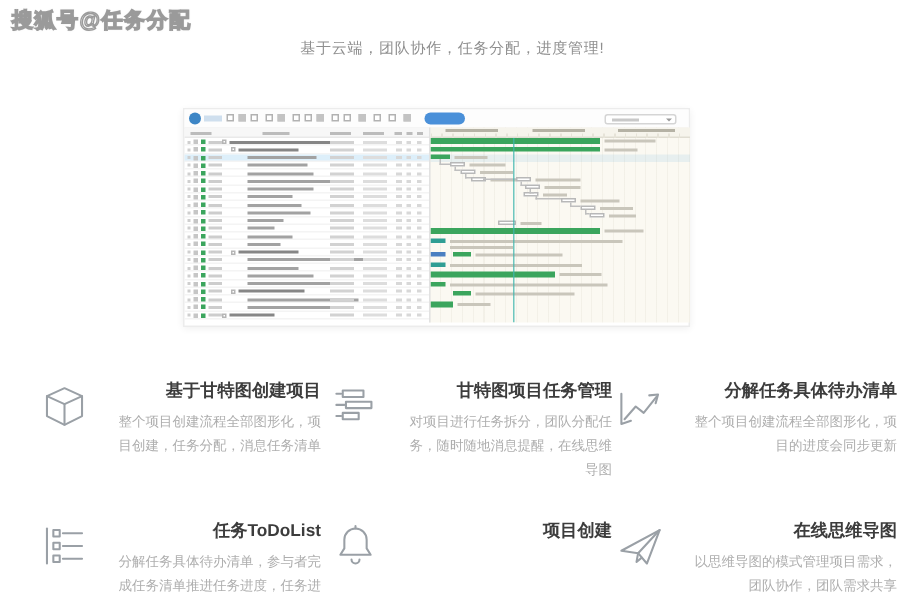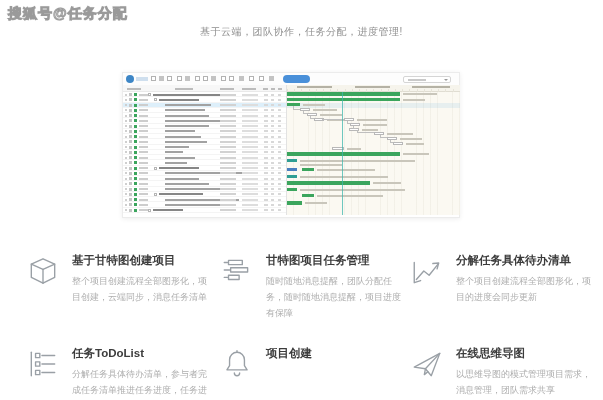--- a/index.html
+++ b/index.html
@@ -69,21 +69,21 @@
   .gbar.blue{background:#4a7fc1;}
   .gbar.outline{background:#fff;border:1px solid #b8b8b8;box-sizing:border-box;}
   .glab{position:absolute;height:2px;background:#c9c6bb;}
   .conn{position:absolute;border-left:1px solid #bfbfbf;border-bottom:1px solid #bfbfbf;box-sizing:border-box;}
   .today{position:absolute;left:55px;top:7px;bottom:0;width:1px;background:#3fb6ae;opacity:.75;}
   
   .features{
     position:absolute;left:0;top:252px;width:603px;box-sizing:border-box;padding-left:26px;
     display:grid;grid-template-columns:194px 190px 190px;row-gap:24px;
   }
-  .feature{display:flex;gap:12px;}
+  .feature{display:flex;gap:12px;text-align:right;}
   .f-icon{width:34px;height:34px;flex:none;color:#9aa0a6;margin-top:2px;}
   .f-icon svg{width:100%;height:100%;stroke:currentColor;fill:none;stroke-width:1.3;stroke-linejoin:round;stroke-linecap:round;}
   .f-body{width:142px;}
   .f-title{font-size:11.5px;font-weight:bold;color:#3c3c3c;margin:1px 0 6px;}
   .f-desc{font-size:9px;color:#aeaeae;line-height:1.75;}
 </style>
 </head>
 <body>
 
 <div class="watermark">搜狐号@任务分配</div>
@@ -479,38 +479,38 @@
   <div class="feature">
     <div class="f-icon">
       <svg viewBox="0 0 32 32">
           <path d="M16 4.5 L27 9.5 L27 22 L16 27.5 L5 22 L5 9.5 Z"></path>
           <path d="M5 9.5 L16 14.5 L27 9.5"></path>
           <path d="M16 14.5 L16 27.5"></path>
         </svg>
     </div>
     <div class="f-body">
       <div class="f-title">基于甘特图创建项目</div>
-      <div class="f-desc">整个项目创建流程全部图形化，项目创建，云端同步，消息任务清单</div>
+      <div class="f-desc">整个项目创建流程全部图形化，项目创建，任务分配，消息任务清单</div>
     </div>
   </div>
 
   <div class="feature">
     <div class="f-icon">
       <svg viewBox="0 0 32 32">
           <path d="M4 8 L7 8"></path>
           <rect x="8" y="6" width="13" height="4"></rect>
           <path d="M4 15 L9 15"></path>
           <rect x="10" y="13" width="16" height="4"></rect>
           <path d="M4 22 L7 22"></path>
           <rect x="8" y="20" width="10" height="4"></rect>
         </svg>
     </div>
     <div class="f-body">
       <div class="f-title">甘特图项目任务管理</div>
-      <div class="f-desc">随时随地消息提醒，团队分配任务，随时随地消息提醒，项目进度有保障</div>
+      <div class="f-desc">对项目进行任务拆分，团队分配任务，随时随地消息提醒，在线思维导图</div>
     </div>
   </div>
 
   <div class="feature">
     <div class="f-icon">
       <svg viewBox="0 0 32 32">
           <path d="M4 8 L4 27 L10 25"></path>
           <path d="M6 24 L13 16 L18 20 L26 10"></path>
           <path d="M21.5 9 L27 8.5 L25.5 14"></path>
         </svg>
@@ -555,17 +555,17 @@
   <div class="feature">
     <div class="f-icon">
       <svg viewBox="0 0 32 32">
           <path d="M4 19 L28 6 L20 27 L14.5 20.5 Z"></path>
           <path d="M28 6 L14.5 20.5"></path>
           <path d="M14.5 20.5 L13.5 26 L16.8 23.3"></path>
         </svg>
     </div>
     <div class="f-body">
       <div class="f-title">在线思维导图</div>
-      <div class="f-desc">以思维导图的模式管理项目需求，消息管理，团队需求共享</div>
+      <div class="f-desc">以思维导图的模式管理项目需求，团队协作，团队需求共享</div>
     </div>
   </div>
 
 </div>
 
 </body></html>

